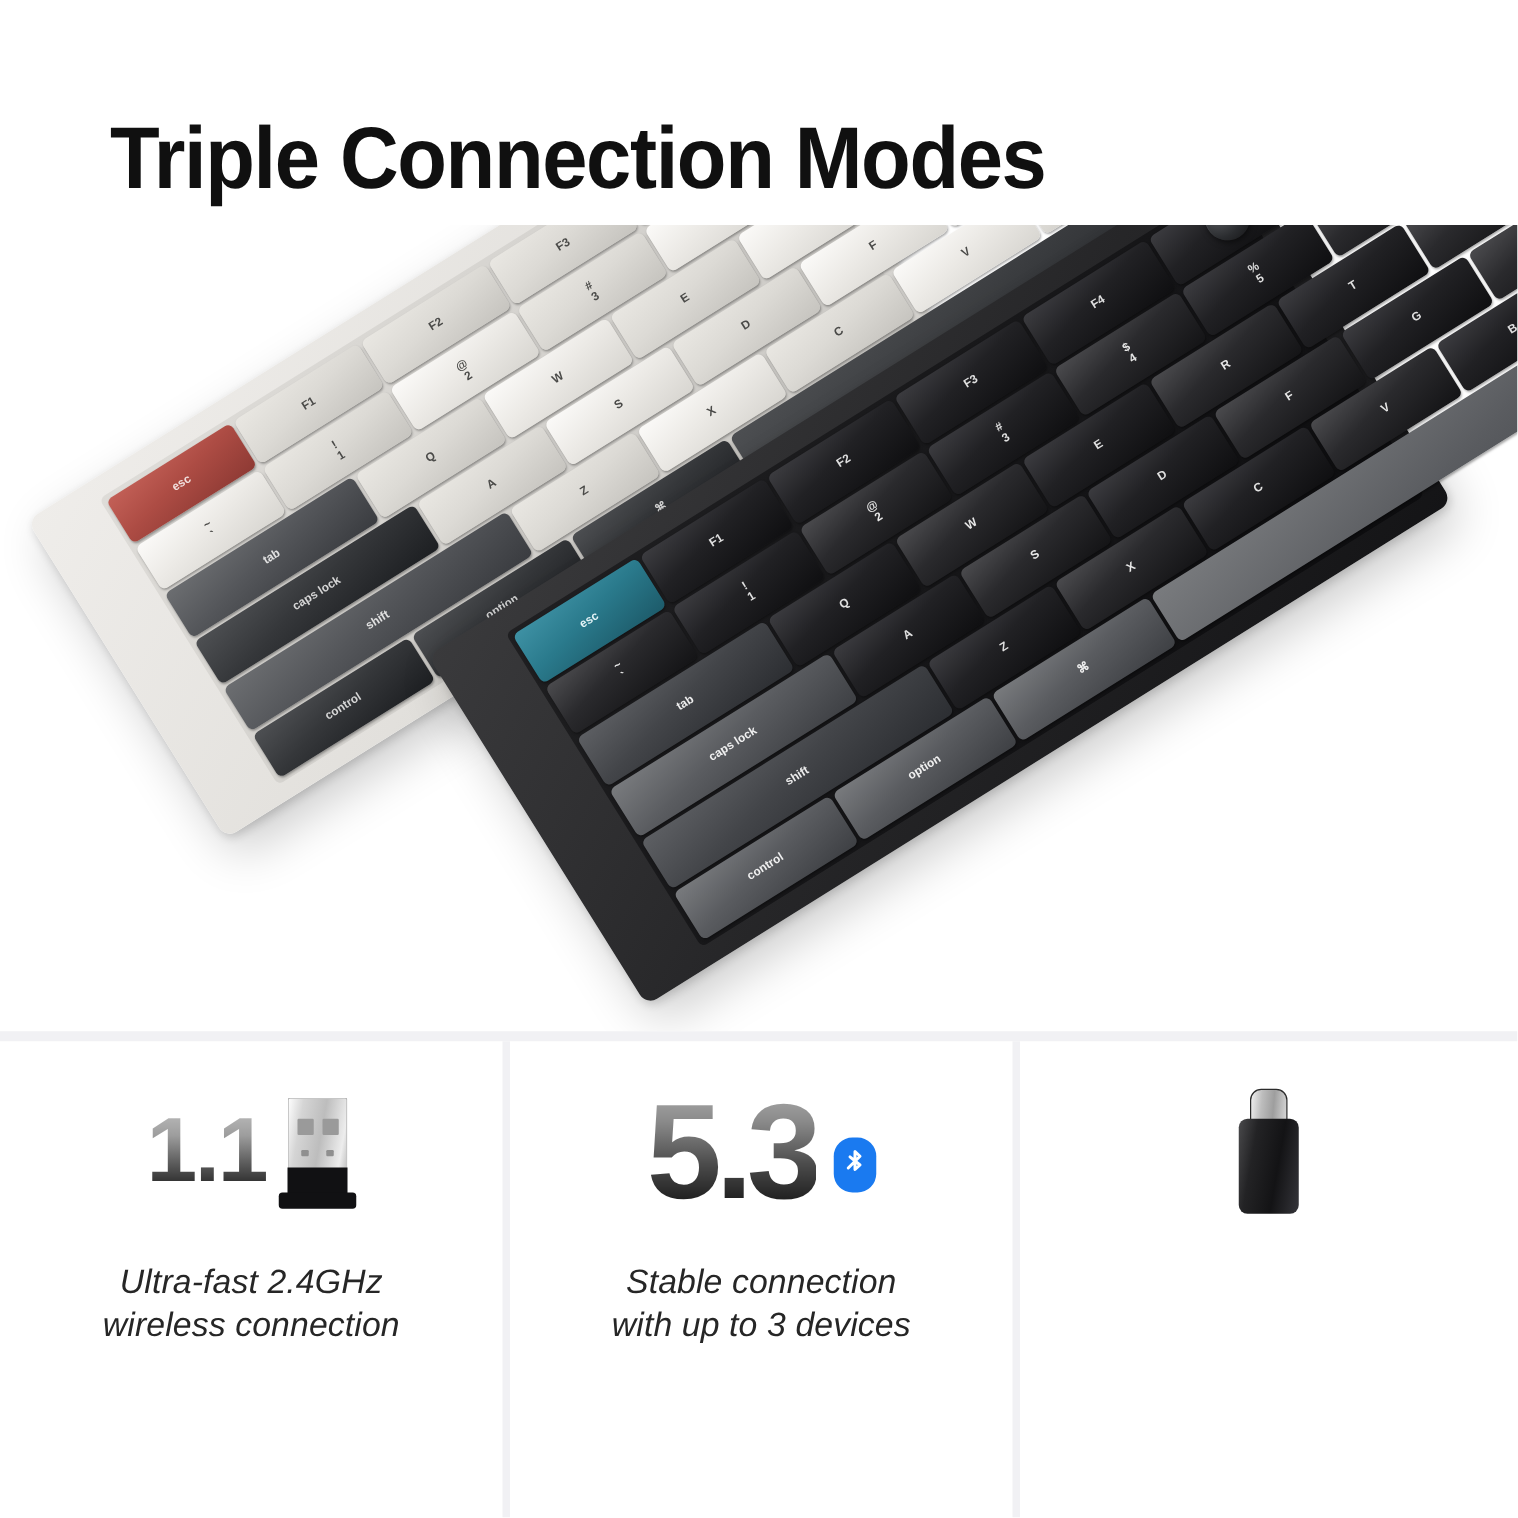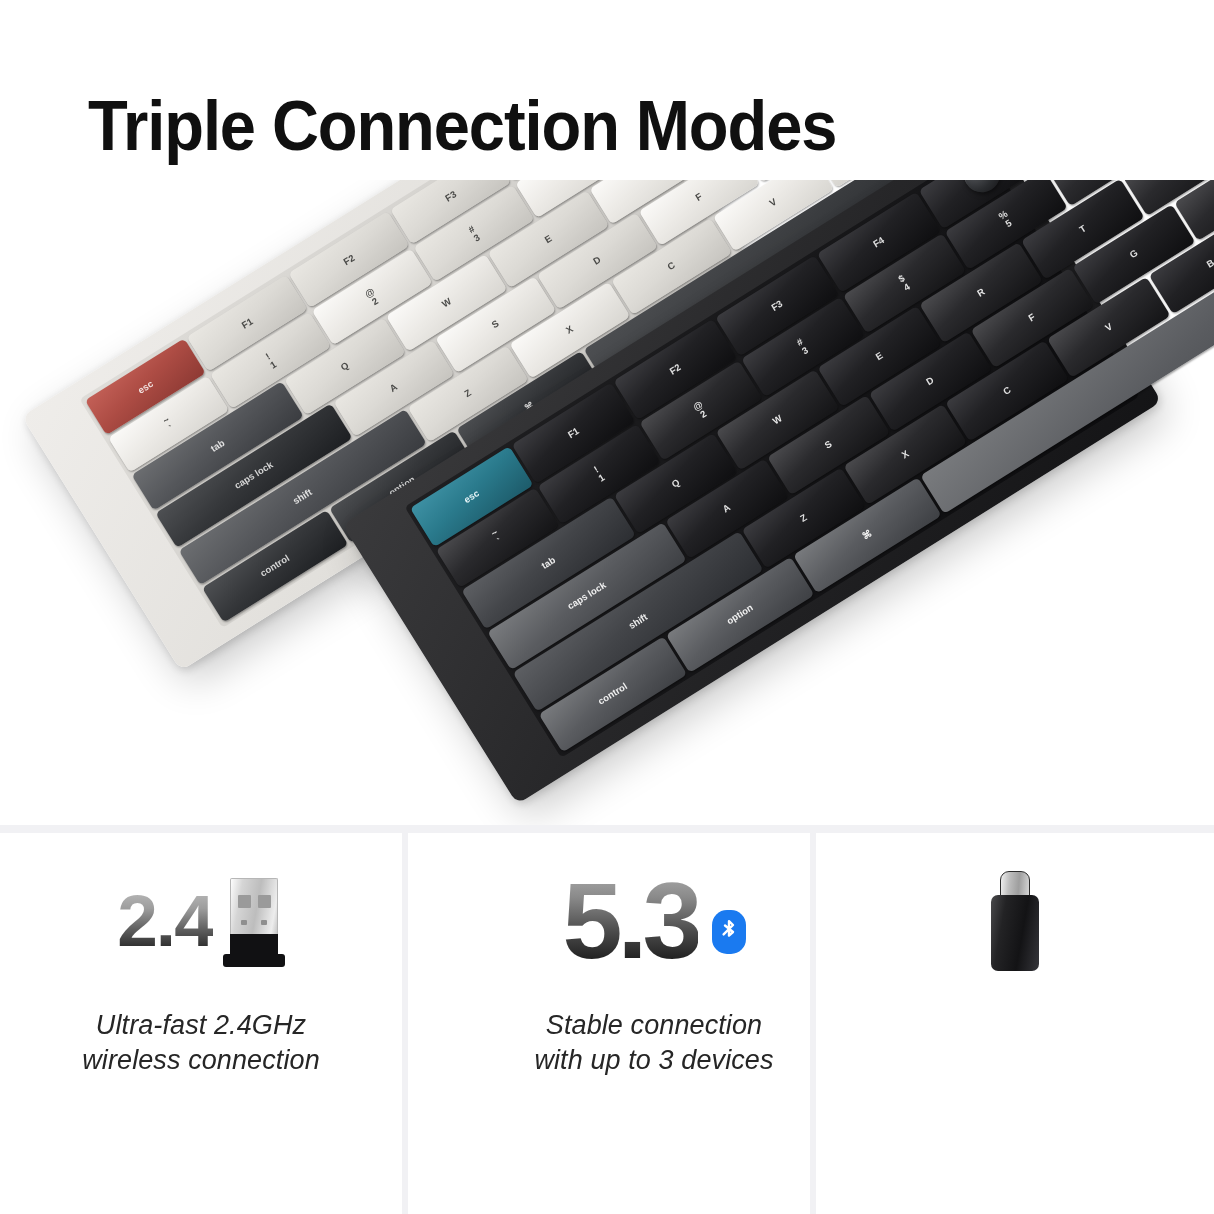--- a/index.html
+++ b/index.html
@@ -359,37 +359,37 @@
   </div>
 </div>
 
 <div id="hdiv"></div>
 <div class="vdiv" style="left:402px;"></div>
 <div class="vdiv" style="left:810px;"></div>
 
 <div class="panel" style="left:0; width:402px;">
   <div class="badge-area">
     <div class="ghz-lockup">
-      <span class="ghz-top">2.4</span>
+      <span class="ghz-top">1.1</span>
     </div>
     <div class="dongle">
       <div class="metal"></div>
       <div class="cut l"></div>
       <div class="cut r"></div>
       <div class="notch l"></div>
       <div class="notch r"></div>
       <div class="body"></div>
       <div class="foot"></div>
     </div>
   </div>
   <div class="caption">Ultra-fast 2.4GHz
 wireless connection</div>
 </div>
 
-<div class="panel" style="left:408px; width:402px;margin-left:45px;">
+<div class="panel" style="left:408px; width:402px;">
   <div class="badge-area" style="gap:14px;">
     <span class="num53">5.3</span>
     <span class="bt-badge" style="background:#1a7af0;">
       <svg width="20" height="28" viewBox="0 0 20 28" aria-hidden="true">
         <path d="M6 7.5 L14 14 L10 17.6 L10 3.2 L14 7 L4.6 16.4" fill="none" stroke="#ffffff" stroke-width="2.4" stroke-linecap="round" stroke-linejoin="round"></path>
       </svg>
     </span>
   </div>
   <div class="caption">Stable connection
 with up to 3 devices</div>

